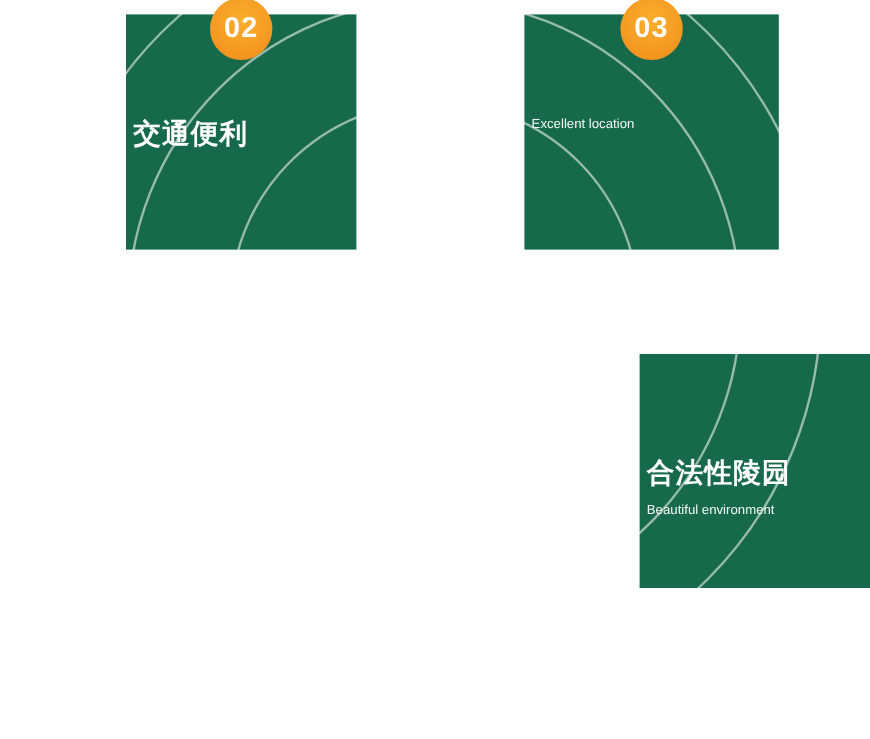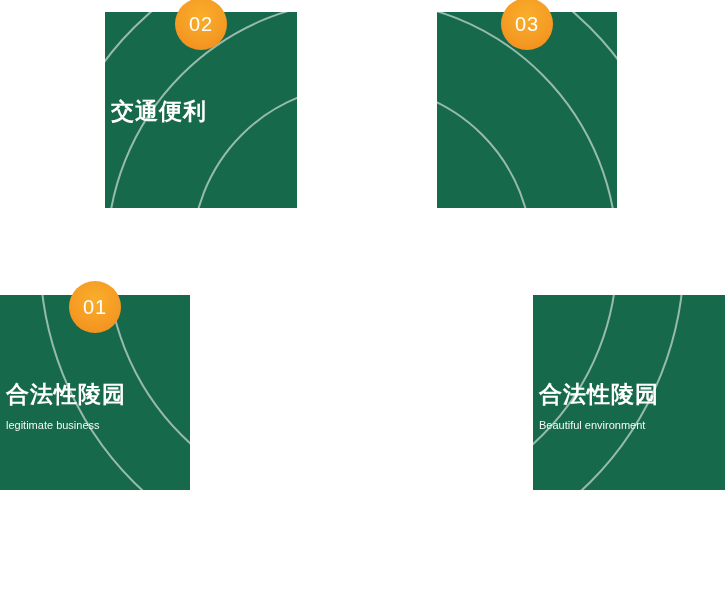--- a/index.html
+++ b/index.html
@@ -14,41 +14,41 @@
     height: 616px;
     background: #ffffff;
     overflow: hidden;
   }
   .feature-card {
     position: absolute;
     background: #17694B;
   }
   .card-01 { left: 0px;   top: 295px; width: 190px; height: 195px; }
   .card-02 { left: 105px; top: 12px;  width: 192px; height: 196px; }
-  .card-03 { left: 437px; top: 12px;  width: 180px; height: 196px; }
+  .card-03 { left: 437px; top: 12px;  width: 212px; height: 196px; }
   .card-04 { left: 533px; top: 295px; width: 192px; height: 195px; }
 
   .badge {
     position: absolute;
     left: 50%;
     top: -14px;
     transform: translateX(-50%);
     width: 52px;
     height: 52px;
     border-radius: 50%;
     background: radial-gradient(circle at 50% 35%, #F9AE2B 0%, #F59A23 60%, #EF8A1A 100%);
     display: flex;
     align-items: center;
     justify-content: center;
     z-index: 10;
   }
   .badge-number {
     color: #ffffff;
-    font-size: 20px;
-    font-weight: normal;
+    font-size: 24px;
+    font-weight: bold;
     letter-spacing: 1px;
     line-height: 1;
   }
   .card-body {
     position: relative;
     z-index: 10;
     margin-top: 86px;
     text-align: left;
     padding: 0 6px;
   }
@@ -90,32 +90,24 @@
     <div class="card-body">
       <div class="card-title">交通便利</div>
     </div>
   </div>
 
   <div class="feature-card card-03">
     <div class="badge">
       <span class="badge-number">03</span>
     </div>
     <div class="card-body">
+      <div class="card-subtitle">Excellent location</div>
     </div>
   </div>
 
-  <div class="feature-card card-01">
-    <div class="badge">
-      <span class="badge-number">01</span>
-    </div>
-    <div class="card-body">
-      <div class="card-title">合法性陵园</div>
-      <div class="card-subtitle">legitimate business</div>
-    </div>
-  </div>
 
   <div class="feature-card card-04">
     <div class="card-body">
       <div class="card-title">合法性陵园</div>
       <div class="card-subtitle">Beautiful environment</div>
     </div>
   </div>
 
   <svg class="arc-overlay" viewBox="0 0 725 616" xmlns="http://www.w3.org/2000/svg">
     <circle cx="362" cy="255" r="170" fill="none" stroke="#ffffff" stroke-width="2" stroke-opacity="0.55"></circle>

